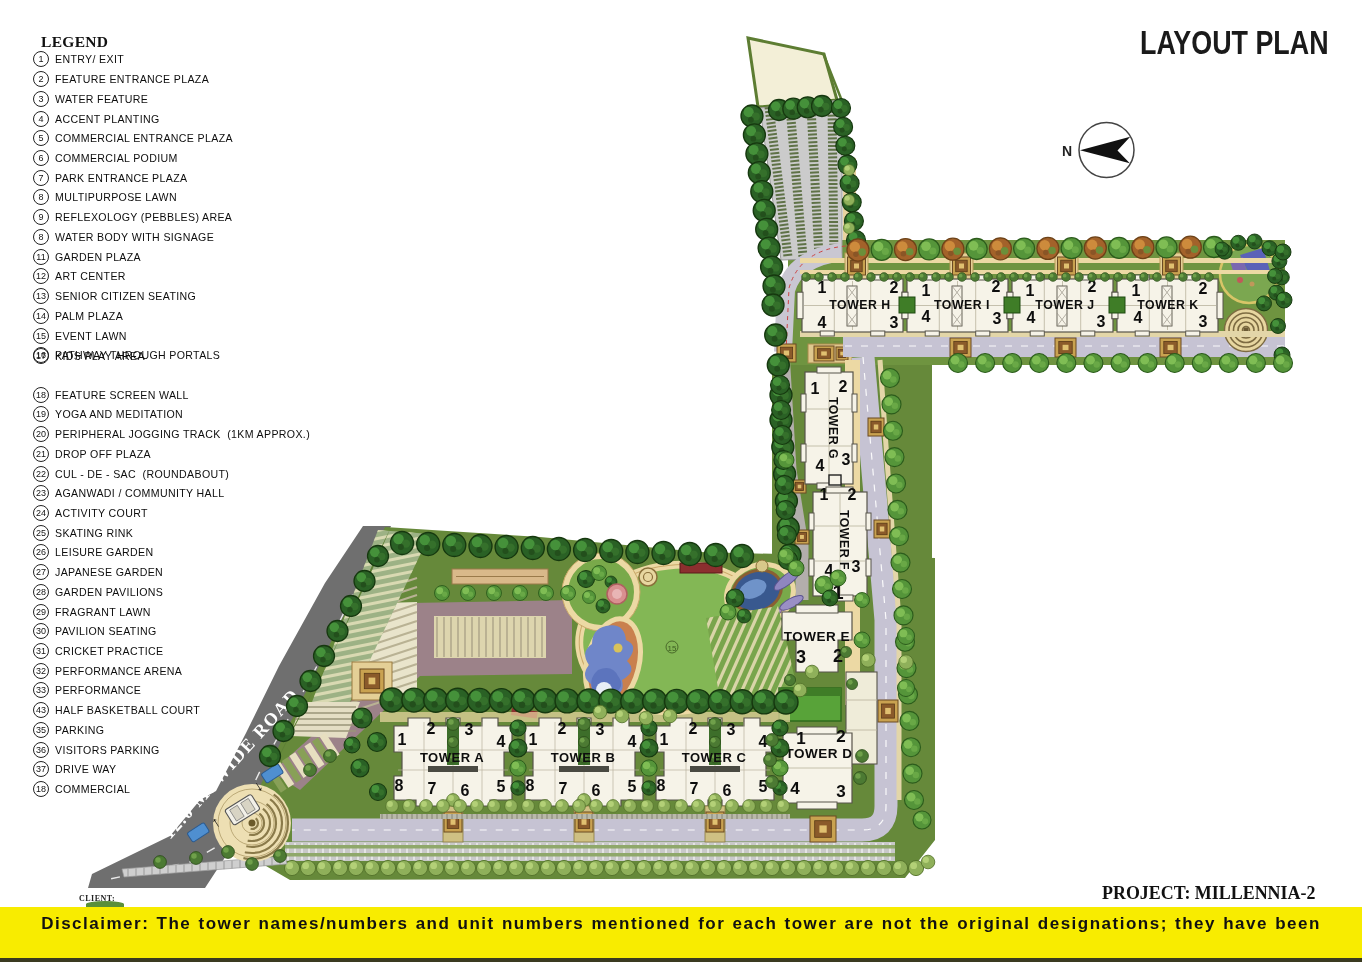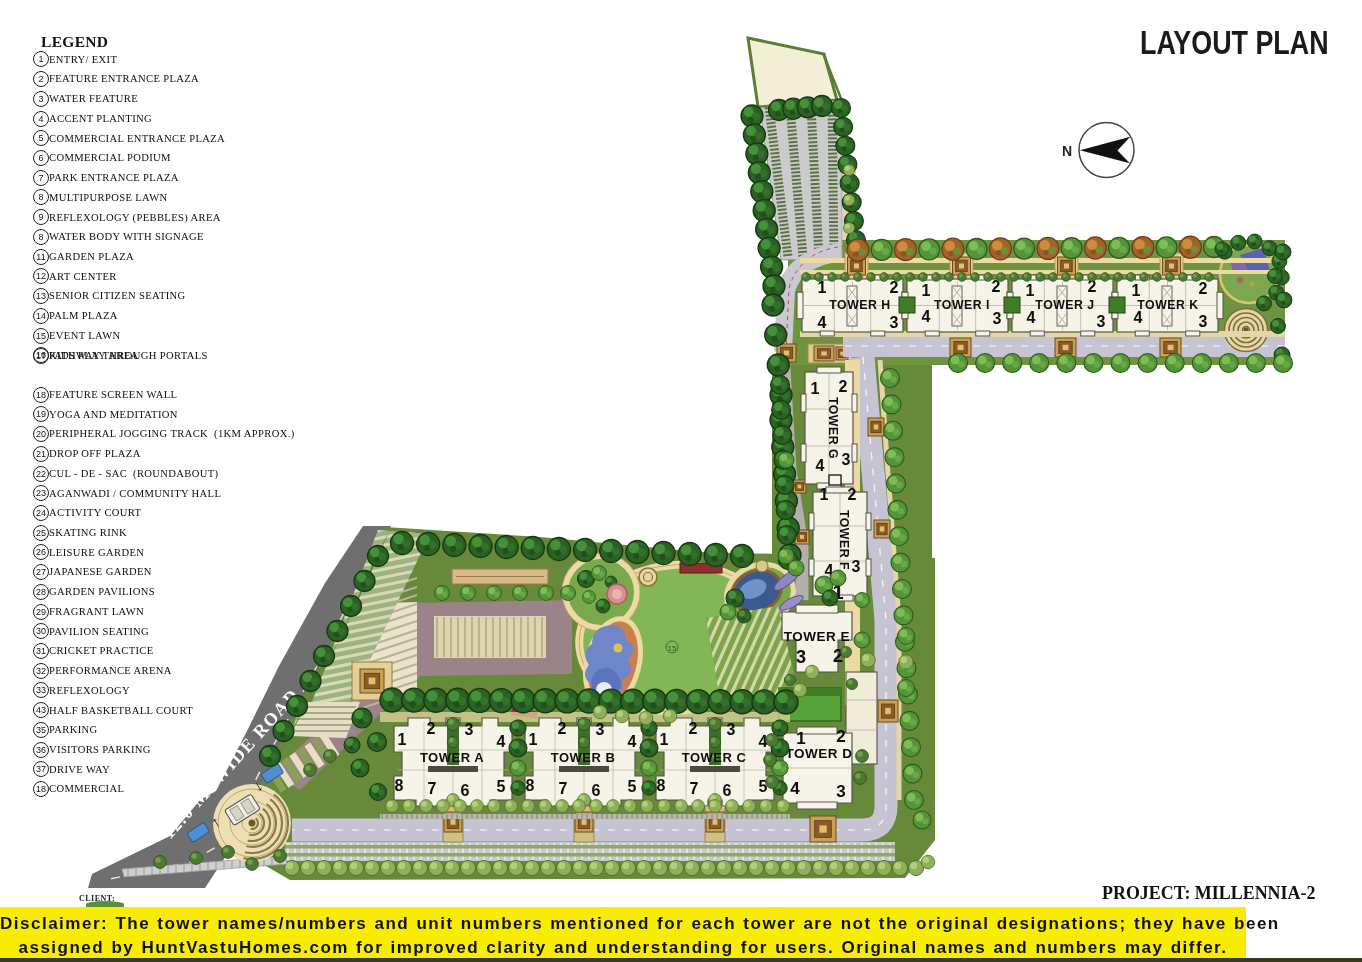--- a/index.html
+++ b/index.html
@@ -4,30 +4,30 @@
 html,body{margin:0;padding:0;}
 body{width:1362px;height:962px;position:relative;background:#ffffff;overflow:hidden;
  font-family:"Liberation Sans",sans-serif;}
 #plan{position:absolute;left:0;top:0;}
 #legend{position:absolute;left:0;top:0;width:420px;height:800px;}
 #legend h1{position:absolute;left:36px;top:28px;margin:5px;font-family:"Liberation Serif",serif;
  font-size:15.5px;letter-spacing:0.3px;color:#111;}
 .li{position:absolute;left:33px;white-space:nowrap;}
 .lc{display:inline-block;width:14px;height:14px;border:1.3px solid #222;border-radius:50%;
  text-align:center;font-size:9px;line-height:14px;color:#111;vertical-align:middle;}
-.lt{font-size:10.6px;letter-spacing:0.35px;color:#0d0d0d;vertical-align:middle;font-family:Liberation Serif, serif;}
+.lt{font-size:10.6px;letter-spacing:0.35px;color:#0d0d0d;margin-left:6px;vertical-align:middle;}
 #title{position:absolute;left:1140px;top:23px;font-size:34px;font-weight:bold;color:#1a1a1a;
  white-space:nowrap;transform:scale(0.79,1);transform-origin:left top;}
 #project{position:absolute;left:1102px;top:882px;font-family:"Liberation Serif",serif;
  font-size:19.5px;font-weight:bold;color:#111;white-space:nowrap;transform:scale(0.92,1);transform-origin:left top;}
 #client{position:absolute;left:59px;top:894px;font-family:"Liberation Serif",serif;
  font-size:8px;font-weight:bold;color:#222;letter-spacing:0.5px;padding-left:20px;}
 #clientlogo{position:absolute;left:86px;top:901px;width:38px;height:6px;border-radius:50% 50% 0 0;
  background:#5a8f3a;}
-#bar{position:absolute;left:0;top:907px;width:1246px;height:51px;background:#f8ec00;
+#bar{position:absolute;left:0;top:907px;width:1362px;height:51px;background:#f8ec00;
  text-align:center;color:#111;font-weight:bold;font-size:17px;letter-spacing:1.5px;word-spacing:1px;}
 #bar div{margin-top:3.5px;white-space:nowrap;}
 #bar .l1{margin-top:7px;}
 #under{position:absolute;left:0;top:958px;width:1362px;height:4px;background:#3a3a20;}
 #compass{position:absolute;left:1040px;top:100px;}
 </style></head>
 <body>
 <div id="plan"><svg width="1362" height="962" viewBox="0 0 1362 962" font-family="Liberation Sans, sans-serif">
 <defs>
 <g id="t1">
@@ -1034,32 +1034,31 @@
 <div class="li" style="top:483.5px"><span class="lc">23</span><span class="lt">AGANWADI / COMMUNITY HALL</span></div>
 <div class="li" style="top:503.3px"><span class="lc">24</span><span class="lt">ACTIVITY COURT</span></div>
 <div class="li" style="top:523.0px"><span class="lc">25</span><span class="lt">SKATING RINK</span></div>
 <div class="li" style="top:542.7px"><span class="lc">26</span><span class="lt">LEISURE GARDEN</span></div>
 <div class="li" style="top:562.4px"><span class="lc">27</span><span class="lt">JAPANESE GARDEN</span></div>
 <div class="li" style="top:582.1px"><span class="lc">28</span><span class="lt">GARDEN PAVILIONS</span></div>
 <div class="li" style="top:601.9px"><span class="lc">29</span><span class="lt">FRAGRANT LAWN</span></div>
 <div class="li" style="top:621.6px"><span class="lc">30</span><span class="lt">PAVILION SEATING</span></div>
 <div class="li" style="top:641.3px"><span class="lc">31</span><span class="lt">CRICKET PRACTICE</span></div>
 <div class="li" style="top:661.0px"><span class="lc">32</span><span class="lt">PERFORMANCE ARENA</span></div>
-<div class="li" style="top:680.7px"><span class="lc">33</span><span class="lt">REFLEXOLOGY</span></div>
+<div class="li" style="top:680.7px"><span class="lc">33</span><span class="lt">PERFORMANCE</span></div>
 <div class="li" style="top:700.5px"><span class="lc">43</span><span class="lt">HALF BASKETBALL COURT</span></div>
 <div class="li" style="top:720.2px"><span class="lc">35</span><span class="lt">PARKING</span></div>
 <div class="li" style="top:739.9px"><span class="lc">36</span><span class="lt">VISITORS PARKING</span></div>
 <div class="li" style="top:759.6px"><span class="lc">37</span><span class="lt">DRIVE WAY</span></div>
 <div class="li" style="top:779.3px"><span class="lc">18</span><span class="lt">COMMERCIAL</span></div>
 </div>
 <div id="title">LAYOUT PLAN</div>
 <svg id="compass" width="140" height="110" viewBox="0 0 140 110">
  <circle cx="66.5" cy="50" r="27.5" fill="#ffffff" stroke="#444" stroke-width="1.5"></circle>
  <polygon points="40,50.3 90.2,36.8 77.5,50.5 89.8,63.2" fill="#111"></polygon>
  <text x="22" y="56" font-size="14" font-weight="bold" fill="#222" font-family="Liberation Sans, sans-serif">N</text>
 </svg>
 <div id="project">PROJECT: MILLENNIA-2</div>
 <div id="client">CLIENT:</div>
 <div id="clientlogo"></div>
 <div id="bar">
  <div class="l1">Disclaimer: The tower names/numbers and unit numbers mentioned for each tower are not the original designations; they have been</div>
- <div>assigned by HuntVastuHomes.com for improved clarity and understanding for users. Original names and numbers may differ.</div>
 </div>
 <div id="under"></div>
 </body></html>

